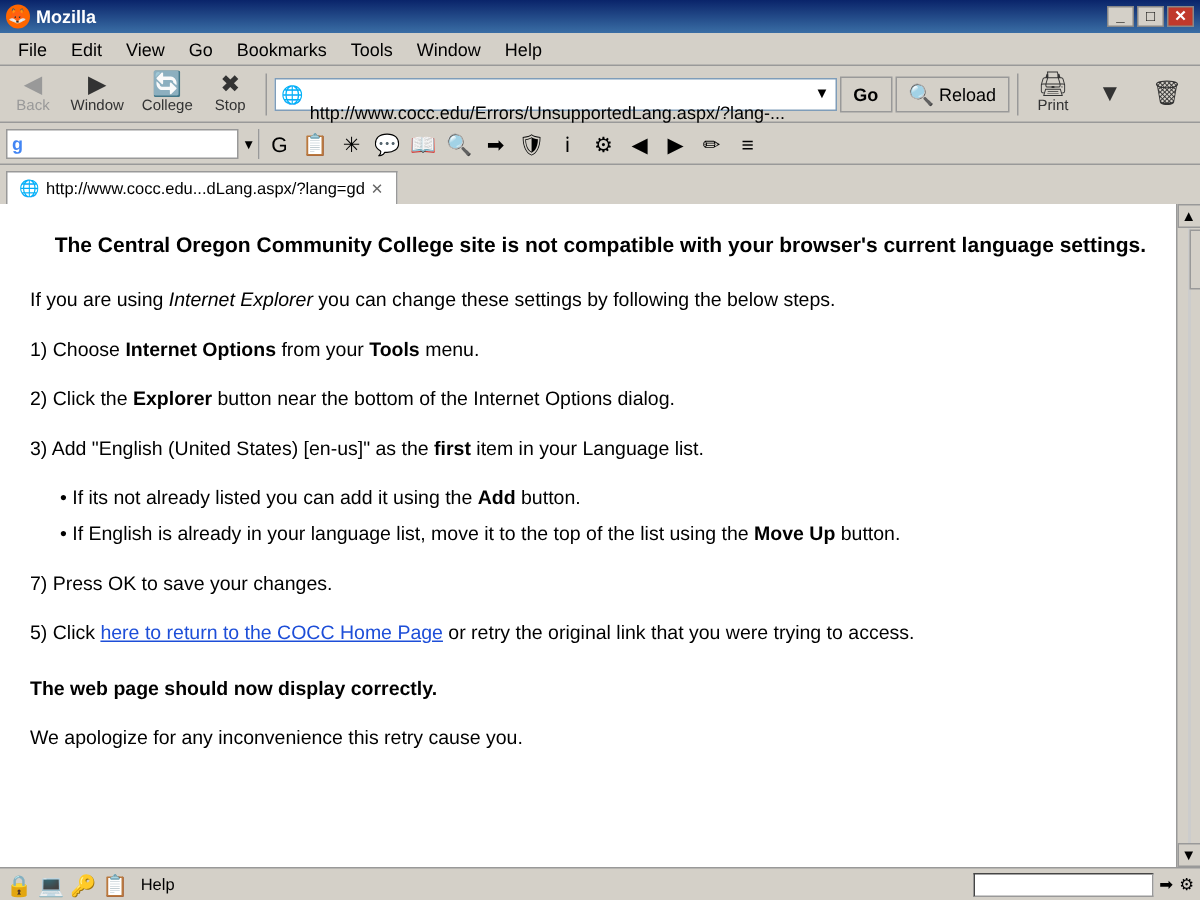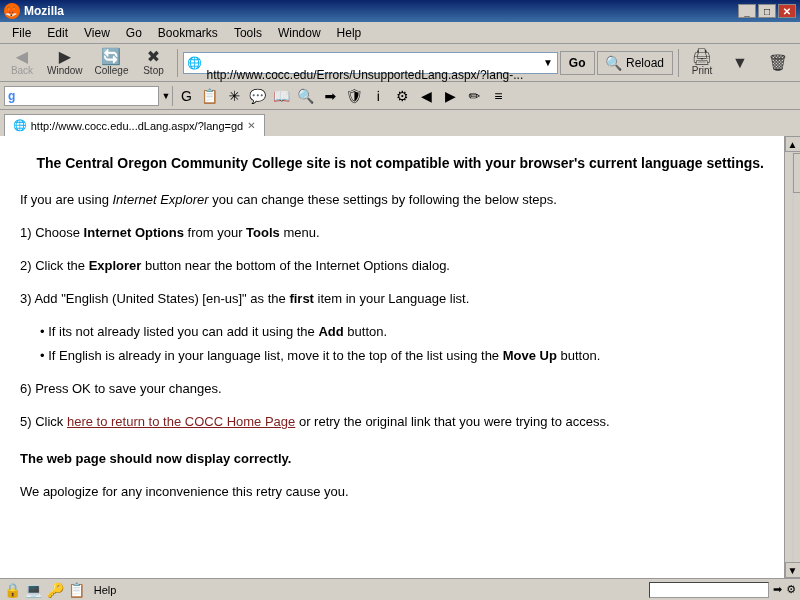--- a/index.html
+++ b/index.html
@@ -142,21 +142,21 @@
     }
     .status-icons { display: flex; gap: 4px; align-items: center; }
     .status-icon { font-size: 14px; }
     .status-text { flex: 1; }
     .status-right { margin-left: auto; display: flex; align-items: center; gap: 4px; }
     .status-input-box { width: 120px; height: 16px; border: 1px inset #999; background: white; }
 
     
     .main-heading { font-weight: bold; font-size: 14px; margin-bottom: 16px; text-align: right; }
     .content-para { margin-bottom: 12px; }
-    .link { color: #7f1d1d; text-decoration: underline; cursor: pointer; }
+    .link { color: #1d4ed8; text-decoration: underline; cursor: pointer; }
     .bullet-list { margin-left: 20px; margin-bottom: 12px; }
     .bullet-item { margin-bottom: 4px; }
     .bullet-item::before { content: "•  "; }
   </style>
 </head>
 <body>
 
 <div class="titlebar">
   <div class="titlebar-left">
     <div class="titlebar-icon">🦊</div>
@@ -277,21 +277,21 @@
     <div class="bullet-list">
       <div class="bullet-item">
         If its not already listed you can add it using the <strong>Add</strong> button.
       </div>
       <div class="bullet-item">
         If English is already in your language list, move it to the top of the list using the <strong>Move Up</strong> button.
       </div>
     </div>
 
     <p class="content-para">
-      6) Press OK to save your changes.
+      7) Press OK to save your changes.
     </p>
 
     <p class="content-para">
       5) Click <a class="link" href="#">here to return to the COCC Home Page</a> or retry the original link that you were trying to access.
     </p>
 
     <p class="content-para" style="margin-top:16px;">
       <strong>The web page should now display correctly.</strong>
     </p>
     <p class="content-para">We apologize for any inconvenience this retry cause you.</p>

